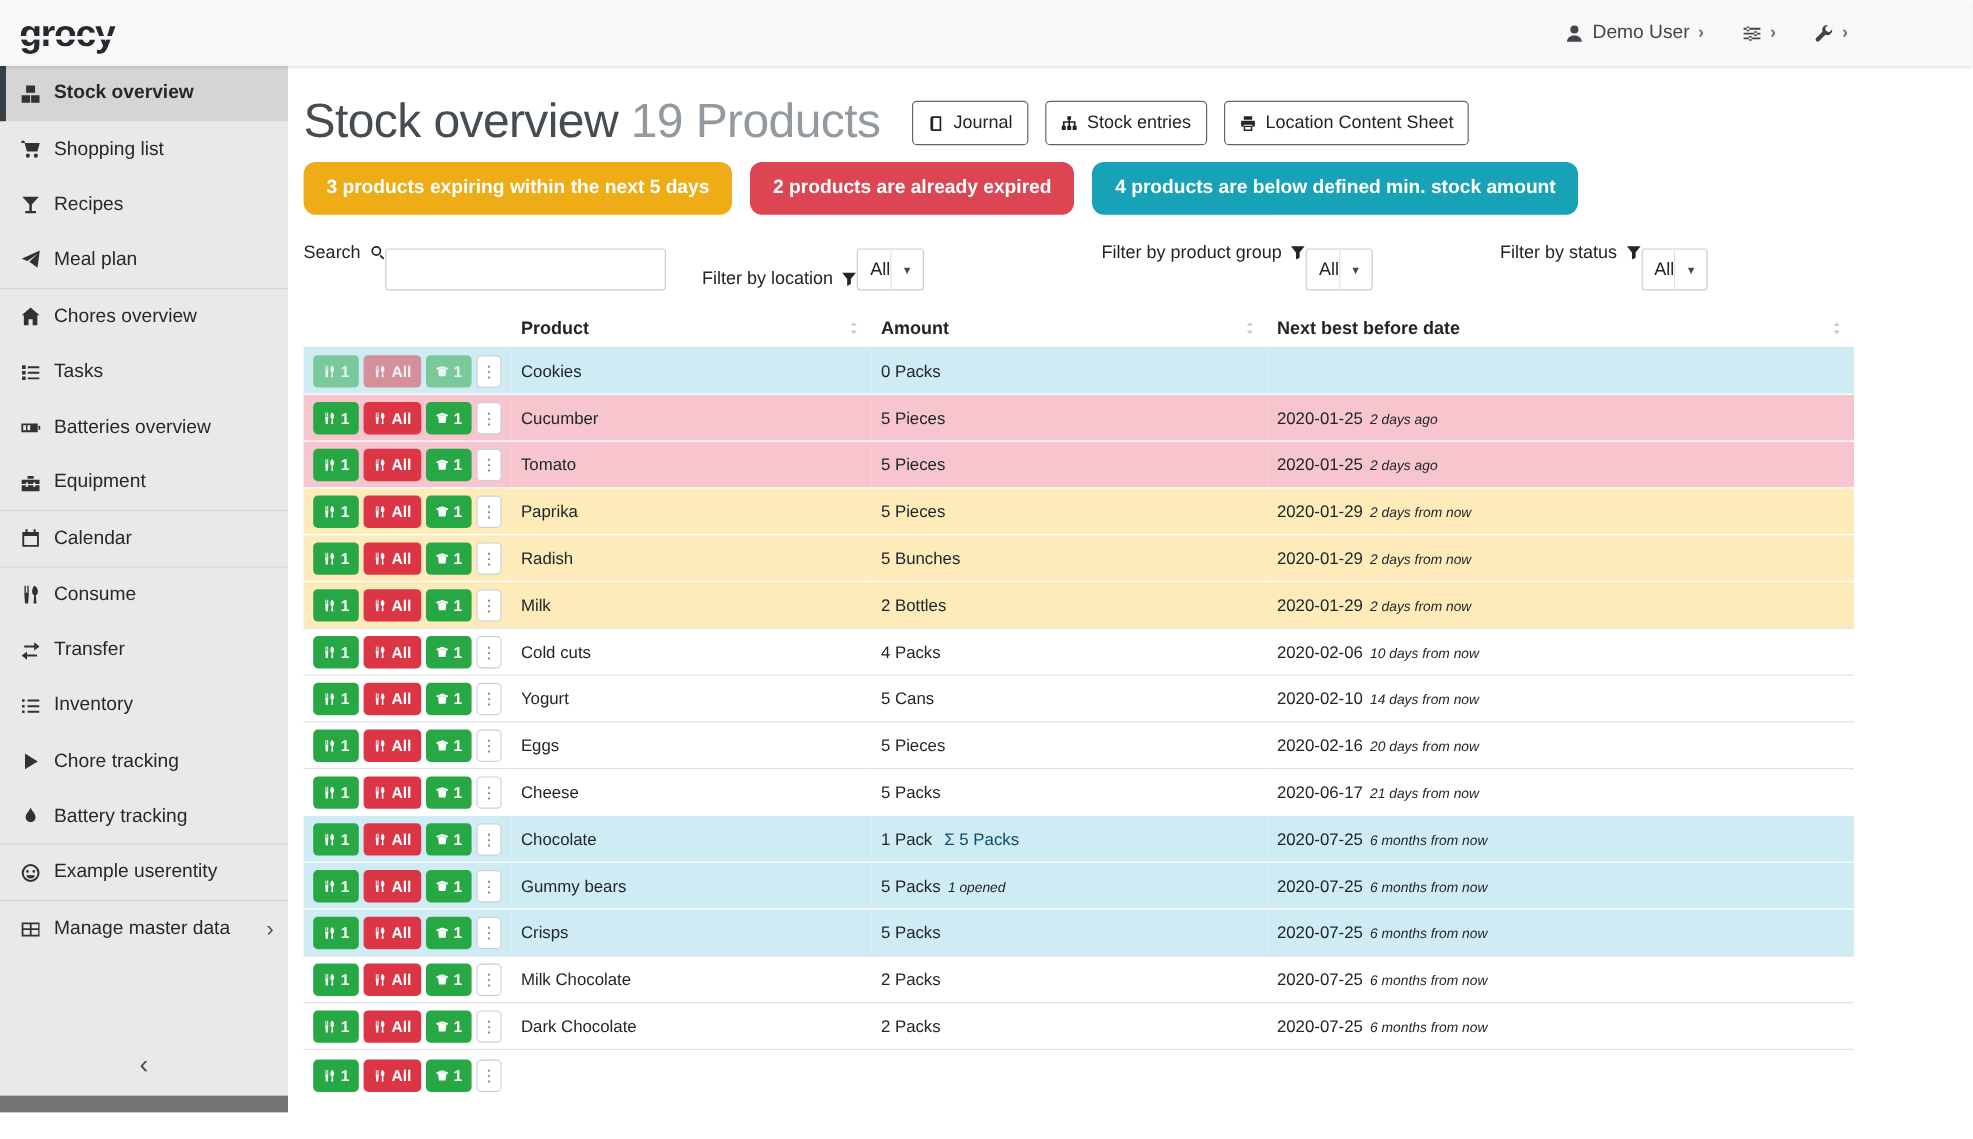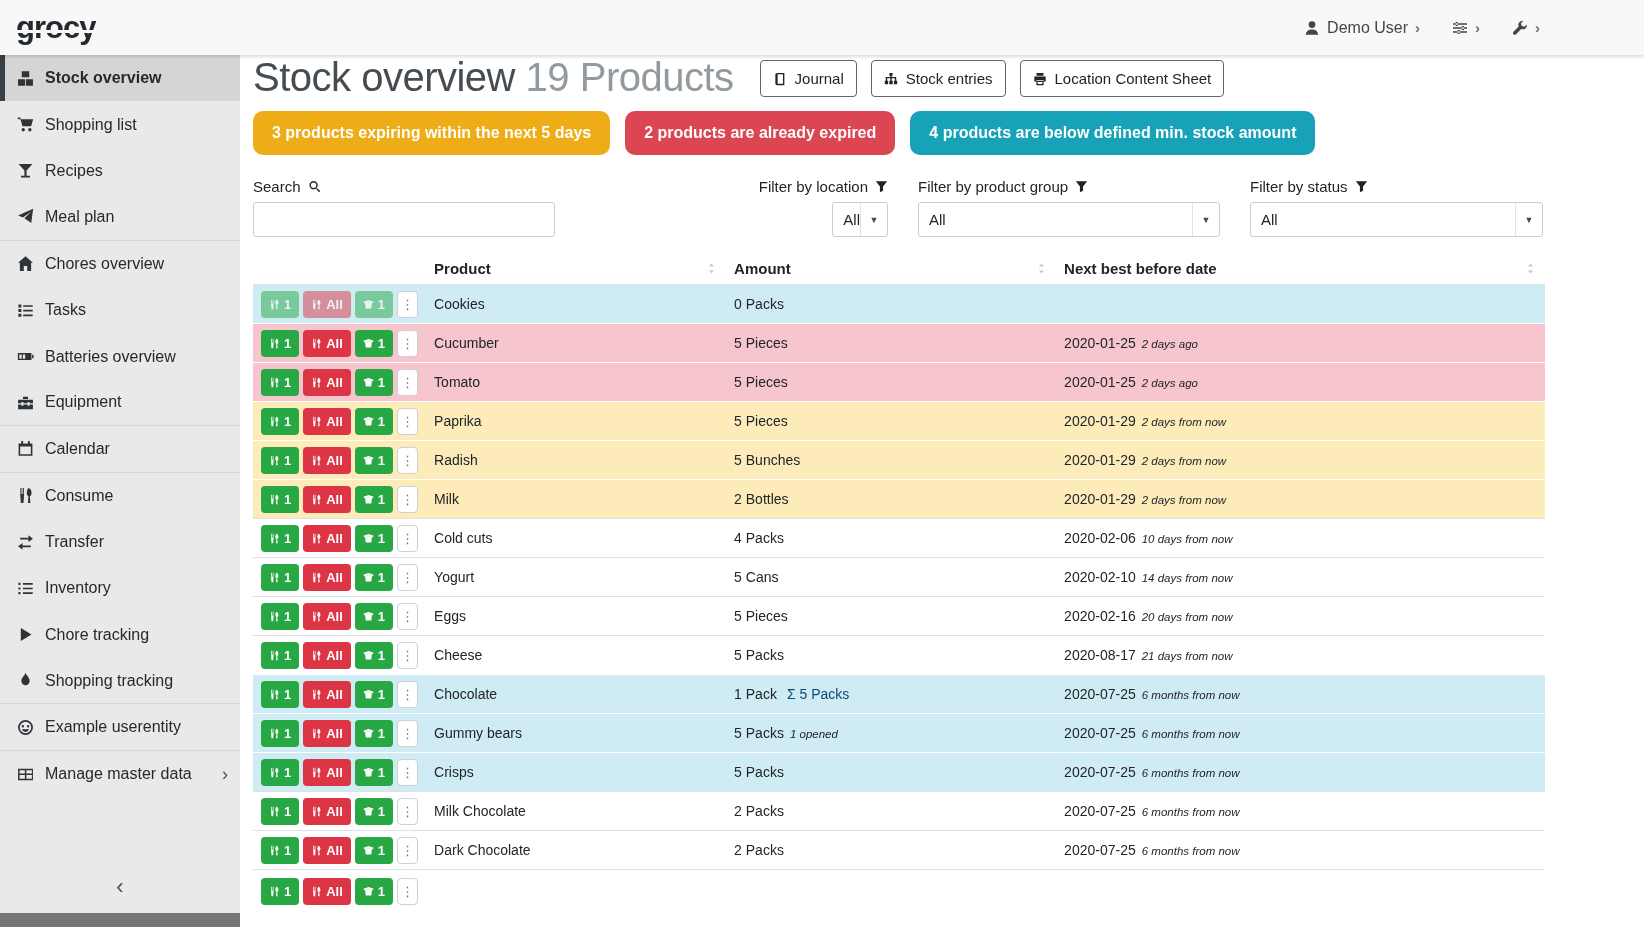--- a/index.html
+++ b/index.html
@@ -26,35 +26,35 @@
   .sb-item{height:46.4px;display:flex;align-items:center;gap:10px;padding:0 12px 0 15px;
            font-size:16px;color:#24292e;cursor:pointer}
   .sb-item .ic{width:20px;font-size:17px;color:#2e3338;display:inline-flex;justify-content:center}
   .sb-item.active{background:#d5d5d5;border-left:5px solid #383f45;padding-left:10px;font-weight:bold}
   .sb-item.divider{border-bottom:1px solid #d6d6d6}
   .sb-chev{margin-left:auto;font-size:18px;color:#4a5056}
   .collapse{margin-top:auto;height:52px;display:flex;align-items:center;justify-content:center;
             color:#4a4a4a;font-size:22px;cursor:pointer}
 
   
-  .main{flex:1;height:858px;overflow:hidden;padding:0 99px 0 13px;background:#fff}
+  .main{flex:1;height:858px;overflow:hidden;padding:24px 99px 0 13px;background:#fff}
   .page-head{display:flex;align-items:flex-start;gap:26px}
   h1{font-size:40px;font-weight:500;line-height:44px;color:#454c52;letter-spacing:-.5px;white-space:nowrap}
   h1 .count{color:#929aa0;font-weight:400}
   .head-actions{display:flex;gap:14px;margin-top:5px}
   .btn-outline{display:inline-flex;align-items:center;gap:8px;height:37px;padding:0 12px;background:#fff;
                border:1px solid #5f666c;border-radius:4px;font-size:15px;color:#212529;cursor:pointer;white-space:nowrap}
   .btn-outline .ic{font-size:14px}
 
   .alerts{display:flex;gap:15px;margin-top:12px}
   .alert{height:44px;display:inline-flex;align-items:center;padding:0 19px;border-radius:10px;
          color:#fff;font-size:16px;font-weight:bold;cursor:pointer;white-space:nowrap}
 
   .filters{display:flex;gap:30px;margin-top:22px}
-  .filter{display:flex;flex-direction:column}
+  .filter{display:flex;flex-direction:row}
   .search-filter{width:302px}
   .flabel{display:flex;align-items:center;gap:7px;font-size:15px;color:#212529;height:19px}
   .flabel .ic{font-size:13px;color:#212529}
   .finput,.fselect{margin-top:6px;height:35px;border:1px solid #c9ced3;border-radius:3px;background:#fff;font-size:15px}
   .finput{width:100%;padding:0 10px;outline:none}
   .fselect{display:flex;align-items:center;justify-content:space-between;padding-left:10px;cursor:pointer;color:#212529}
   .fselect .caret{width:27px;align-self:stretch;display:flex;align-items:center;justify-content:center;
                   font-size:9px;color:#4a4a4a;border-left:1px solid #e3e3e3}
 
   
@@ -226,21 +226,21 @@
               </svg>
             </span>
             <span>Chore tracking</span>
           </div>
           <div class="sb-item divider">
             <span class="ic">
               <svg viewBox="0 0 16 16">
                 <path d="M8 .8c.7 2.7 3.9 4.2 3.9 7.7a3.9 3.9 0 0 1-7.8 0C4.1 5.4 6.8 4.3 8 .8z" fill="currentColor" fill-rule="evenodd"></path>
               </svg>
             </span>
-            <span>Shopping tracking</span>
+            <span>Battery tracking</span>
           </div>
           <div class="sb-item divider">
             <span class="ic">
               <svg viewBox="0 0 16 16">
                 <path d="M8 1a7 7 0 1 1 0 14A7 7 0 0 1 8 1zm0 1.6a5.4 5.4 0 1 0 0 10.8A5.4 5.4 0 0 0 8 2.6zM5.5 5.7a1.1 1.1 0 1 1 0 2.2 1.1 1.1 0 0 1 0-2.2zm5 0a1.1 1.1 0 1 1 0 2.2 1.1 1.1 0 0 1 0-2.2zM4.6 9.7h6.8A3.6 3.6 0 0 1 8 12.3 3.6 3.6 0 0 1 4.6 9.7z" fill="currentColor" fill-rule="evenodd"></path>
               </svg>
             </span>
             <span>Example userentity</span>
           </div>
           <div class="sb-item">
@@ -333,21 +333,21 @@
               <svg viewBox="0 0 16 16">
                 <path d="M1 1.6h14L9.9 7.9v5.3l-3.8 1.9V7.9z" fill="currentColor" fill-rule="evenodd"></path>
               </svg>
             </span>
           </div>
           <div class="fselect">
             <span>All</span>
             <span class="caret">▼</span>
           </div>
         </div>
-        <div class="filter" style="width: 293px; justify-content: flex-end;">
+        <div class="filter" style="width: 293px;">
           <div class="flabel">
             <span>Filter by status</span>
             <span class="ic">
               <svg viewBox="0 0 16 16">
                 <path d="M1 1.6h14L9.9 7.9v5.3l-3.8 1.9V7.9z" fill="currentColor" fill-rule="evenodd"></path>
               </svg>
             </span>
           </div>
           <div class="fselect">
             <span>All</span>
@@ -709,21 +709,21 @@
                       <path d="M3 5.9l5-1.6 5 1.6-1 7.9H4zM.6 4L8 1.4 15.4 4l-1.2 2L8 4 1.8 6z" fill="currentColor" fill-rule="evenodd"></path>
                     </svg>
                   </span>
                   <span>1</span>
                 </button>
                 <button class="menu-btn">⋮</button>
               </div>
             </td>
             <td>Cheese</td>
             <td><span>5 Packs</span></td>
-            <td><span>2020-08-17</span><span class="rel">21 days from now</span></td>
+            <td><span>2020-06-17</span><span class="rel">21 days from now</span></td>
           </tr>
           <tr class="info">
             <td>
               <div class="actwrap">
                 <button class="pbtn green">
                   <span class="ic">
                     <svg viewBox="0 0 16 16">
                       <path d="M3.2 1h1.1v5.2H3.2zM5.4 1h1.1v5.2H5.4zM3 6.4h3.7l-.6 8.6H3.6zM10.9 1c1.9.4 2.8 2.7 2.8 4.6 0 1.5-.6 2.7-1.6 3l.5 6.4h-2.3l.5-6.4c-1-.3-1.6-1.5-1.6-3 0-1.9.9-4.2 1.7-4.6z" fill="currentColor" fill-rule="evenodd"></path>
                     </svg>
                   </span>

